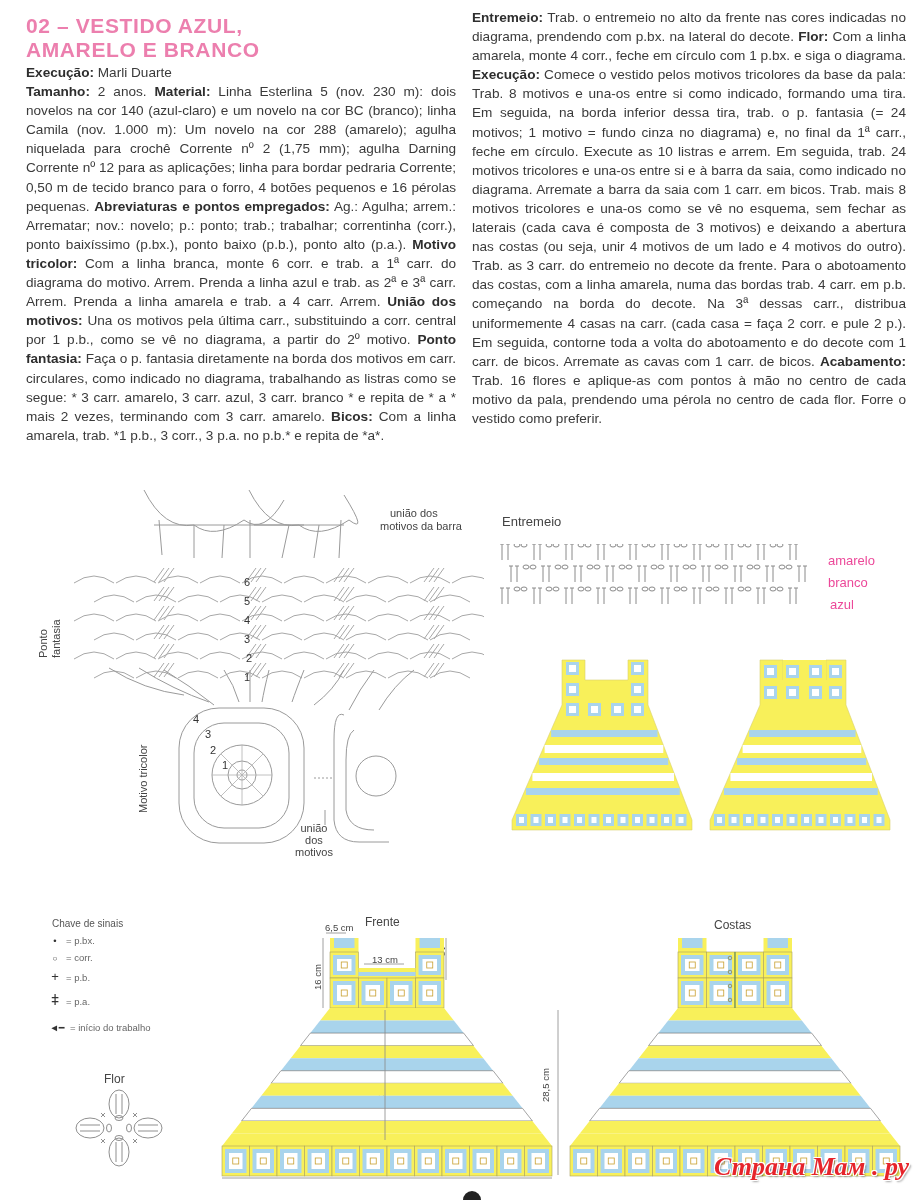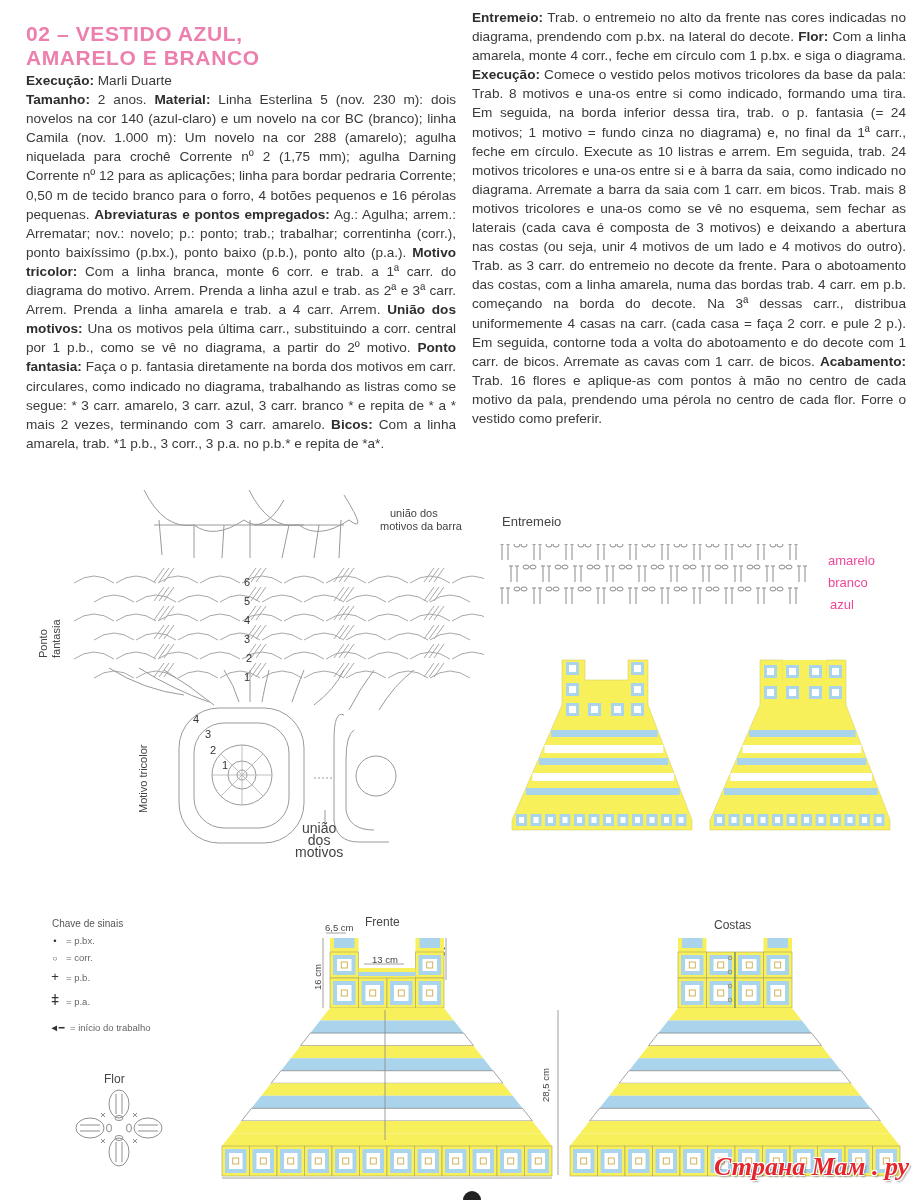--- a/index.html
+++ b/index.html
@@ -1,21 +1,21 @@
 <!DOCTYPE html>
 <html><head>
 <meta charset="utf-8">
 <style>
   html, body { margin:0; padding:0; background:#ffffff; }
   body { width:920px; height:1200px; position:relative; overflow:hidden;
          font-family:"Liberation Sans", sans-serif; color:#3a3a3a; }
   .col { position:absolute; font-size:13.6px; line-height:19.1px; text-align:justify; }
   .col-left { left:26px; top:10px; width:430px; }
   .col-right { left:472px; top:8px; width:434px; }
-  .title { color:#ec7fae; font-weight:bold; font-size:21px; line-height:24px; letter-spacing:0.6px; margin:12px 0 1px 0; }
+  .title { color:#ec7fae; font-weight:bold; font-size:21px; line-height:24px; letter-spacing:0.6px; margin:4px 0 1px 0; }
   .b { font-weight:bold; color:#2e2e2e; }
   p { margin:0; }
   .abs { position:absolute; }
   .lbl { font-size:13px; color:#444; }
   .small { font-size:9.5px; color:#555; }
   .legend-row { position:absolute; left:44px; font-size:9.5px; color:#666; }
   .legend-sym { display:inline-block; width:22px; text-align:center; color:#333; }
   .vert { transform:rotate(-90deg); transform-origin:left top; white-space:nowrap; }
   .watermark { position:absolute; left:714px; top:1152px; font-family:"Liberation Serif", serif;
                font-style:italic; font-weight:bold; font-size:26px; color:#e6242b;
@@ -170,21 +170,21 @@
   </svg>
   <div class="abs small" style="left:380px; top:27px; font-size:11px; line-height:13px; color:#444;">
     <div style="padding-left:10px;">união dos</div>
     <div>motivos da barra</div>
   </div>
   <div class="abs vert" style="left:37px; top:178px; font-size:11px; line-height:13px; color:#444;">
     <div>Ponto</div>
     <div>fantasia</div>
   </div>
   <div class="abs vert" style="left:137px; top:333px; font-size:11px; color:#444;">Motivo tricolor</div>
-  <div class="abs" style="left:295px; top:342px; font-size:14px; line-height:12px; color:#444; text-align:center;">
+  <div class="abs" style="left:295px; top:342px; font-size:11px; line-height:12px; color:#444; text-align:center;">
     <div>união</div>
     <div>dos</div>
     <div>motivos</div>
   </div>
   <div class="abs" style="left:244px; top:93px; font-size:11px; line-height:19px; color:#333;">
     <div>6</div>
     <div>5</div>
     <div>4</div>
     <div>3</div>
     <div style="padding-left:2px;">2</div>

